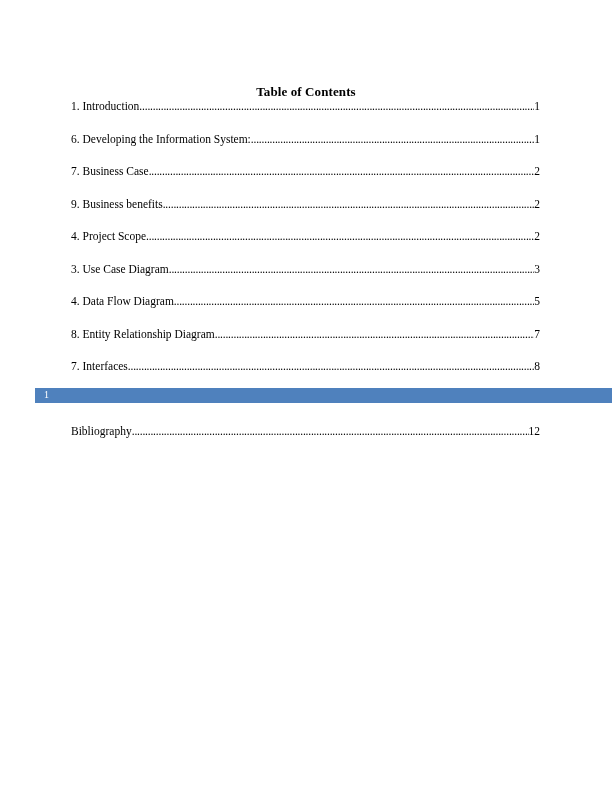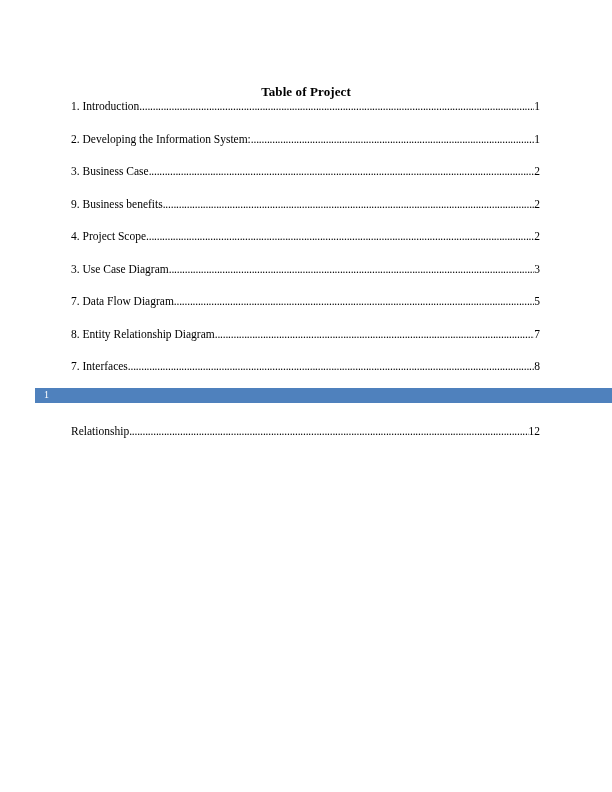--- a/index.html
+++ b/index.html
@@ -83,38 +83,38 @@
     font-size: 11.5px;
     color: #1f1f1f;
     font-family: "Liberation Serif", serif;
   }
 </style>
 </head>
 <body>
 
 <div class="page">
 
-  <div class="toc-title">Table of Project</div>
+  <div class="toc-title">Table of Contents</div>
 
   <div class="toc-list">
 
     <div class="toc-row">
       <span class="toc-label">1. Introduction</span>
       <span class="toc-dots">........................................................................................................................................................</span>
       <span class="toc-page">1</span>
     </div>
 
     <div class="toc-row">
-      <span class="toc-label">2. Developing the Information System:</span>
+      <span class="toc-label">6. Developing the Information System:</span>
       <span class="toc-dots">........................................................................................................................................................</span>
       <span class="toc-page">1</span>
     </div>
 
     <div class="toc-row">
-      <span class="toc-label">3. Business Case</span>
+      <span class="toc-label">7. Business Case</span>
       <span class="toc-dots">........................................................................................................................................................</span>
       <span class="toc-page">2</span>
     </div>
 
     <div class="toc-row">
       <span class="toc-label">9. Business benefits</span>
       <span class="toc-dots">........................................................................................................................................................</span>
       <span class="toc-page">2</span>
     </div>
 
@@ -124,21 +124,21 @@
       <span class="toc-page">2</span>
     </div>
 
     <div class="toc-row">
       <span class="toc-label">3. Use Case Diagram</span>
       <span class="toc-dots">........................................................................................................................................................</span>
       <span class="toc-page">3</span>
     </div>
 
     <div class="toc-row">
-      <span class="toc-label">7. Data Flow Diagram</span>
+      <span class="toc-label">4. Data Flow Diagram</span>
       <span class="toc-dots">........................................................................................................................................................</span>
       <span class="toc-page">5</span>
     </div>
 
     <div class="toc-row">
       <span class="toc-label">8. Entity Relationship Diagram</span>
       <span class="toc-dots">........................................................................................................................................................</span>
       <span class="toc-page">7</span>
     </div>
 
@@ -148,21 +148,21 @@
       <span class="toc-page">8</span>
     </div>
 
     <div class="toc-row">
       <span class="toc-label">Gantt chart</span>
       <span class="toc-dots">........................................................................................................................................................</span>
       <span class="toc-page">9</span>
     </div>
 
     <div class="toc-row">
-      <span class="toc-label">Relationship</span>
+      <span class="toc-label">Bibliography</span>
       <span class="toc-dots">........................................................................................................................................................</span>
       <span class="toc-page">12</span>
     </div>
 
   </div>
 
   <div class="header-band"></div>
   <div class="header-band-num">1</div>
 
 </div>

